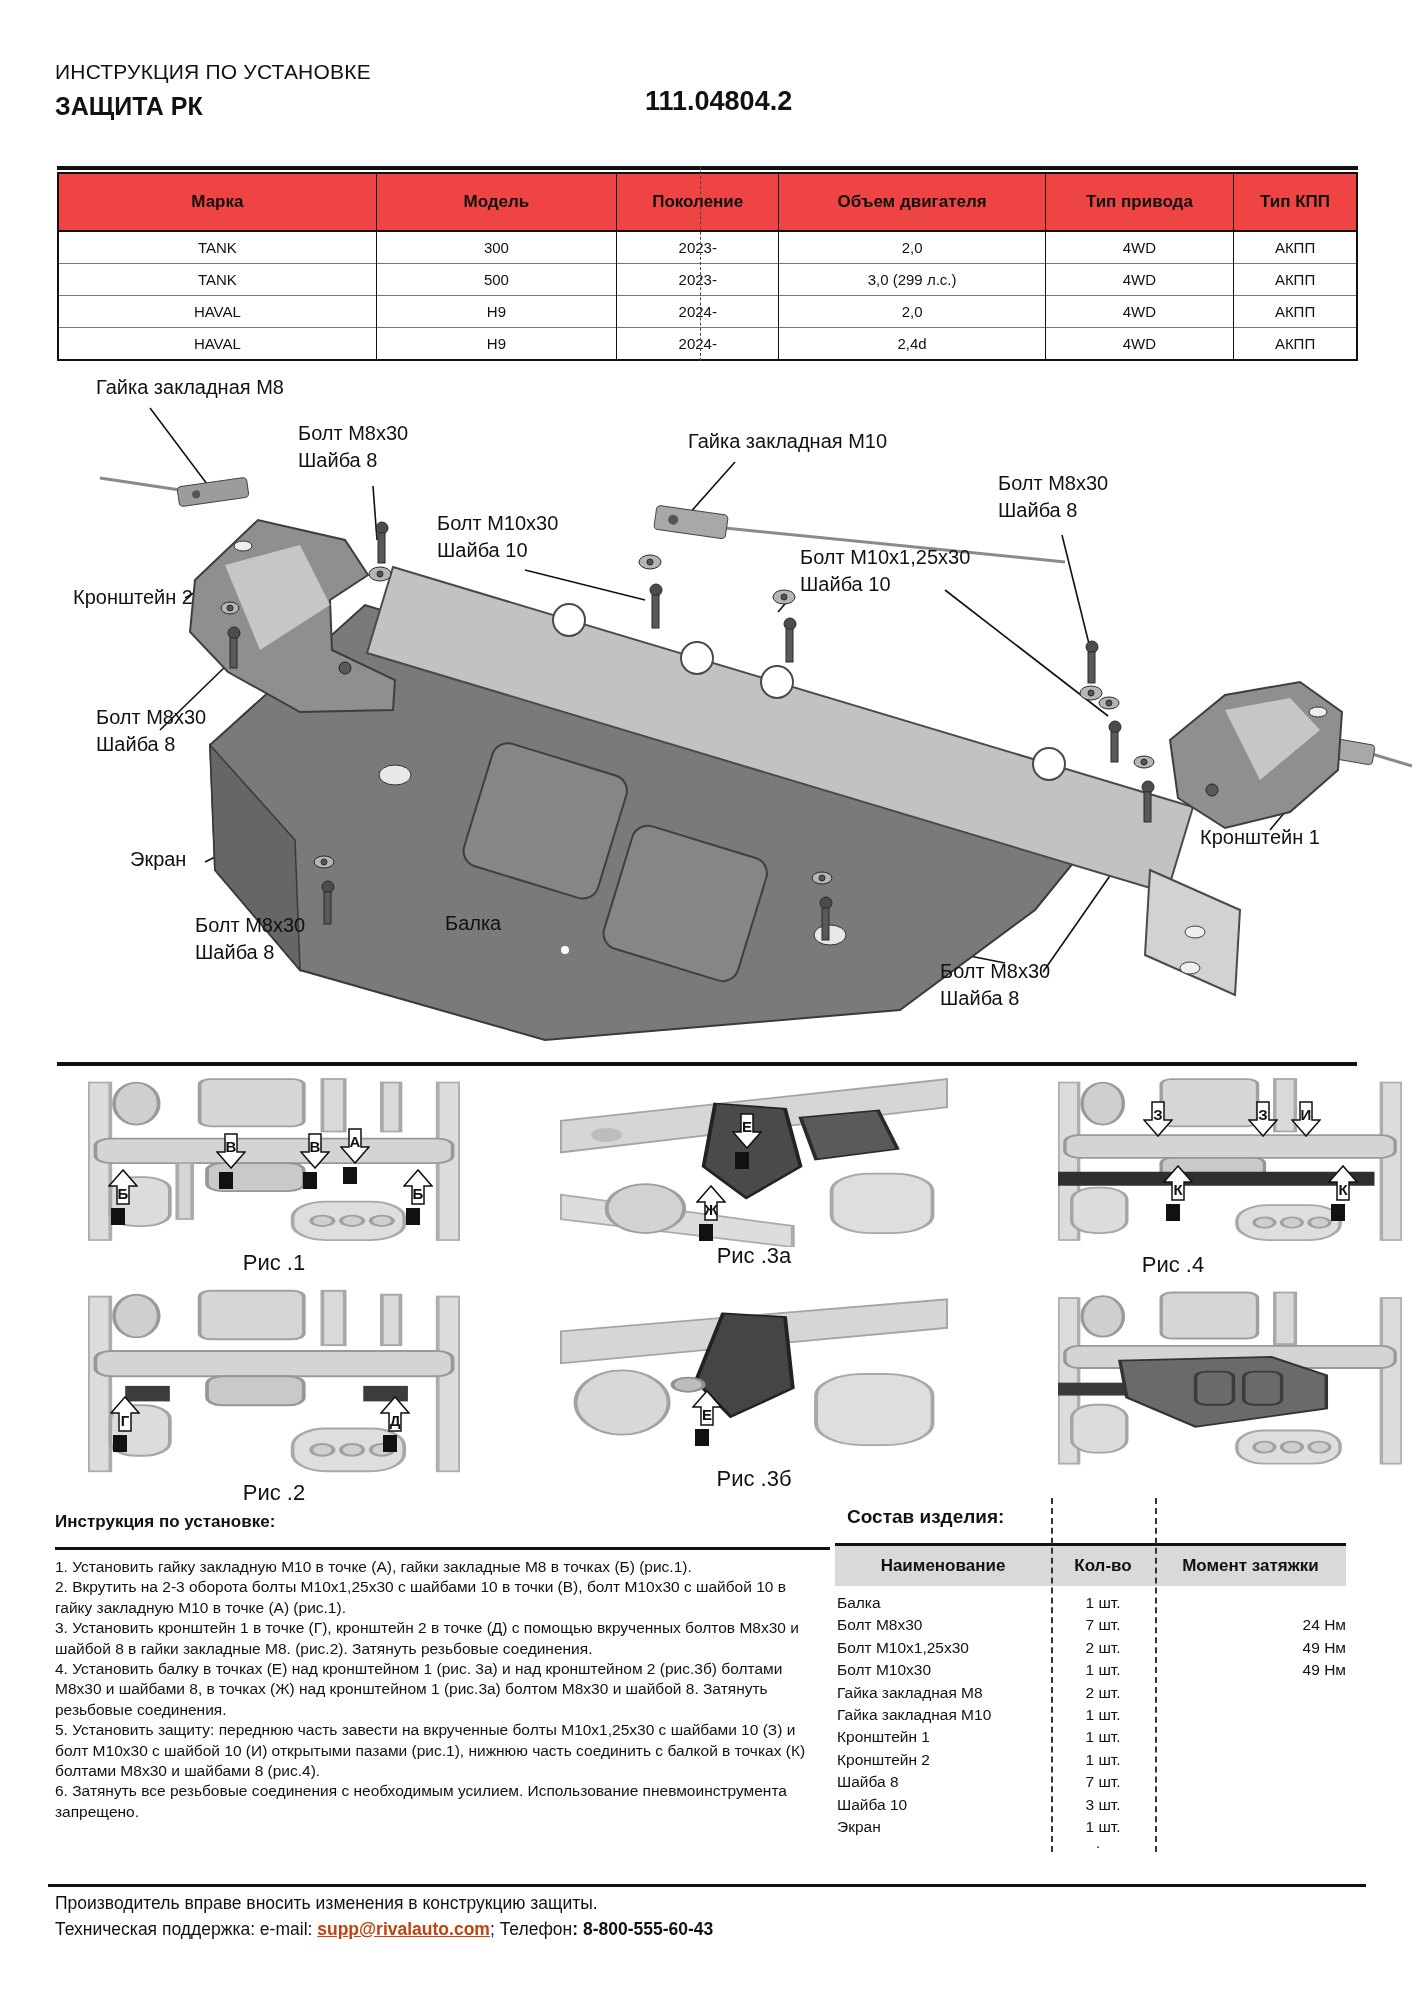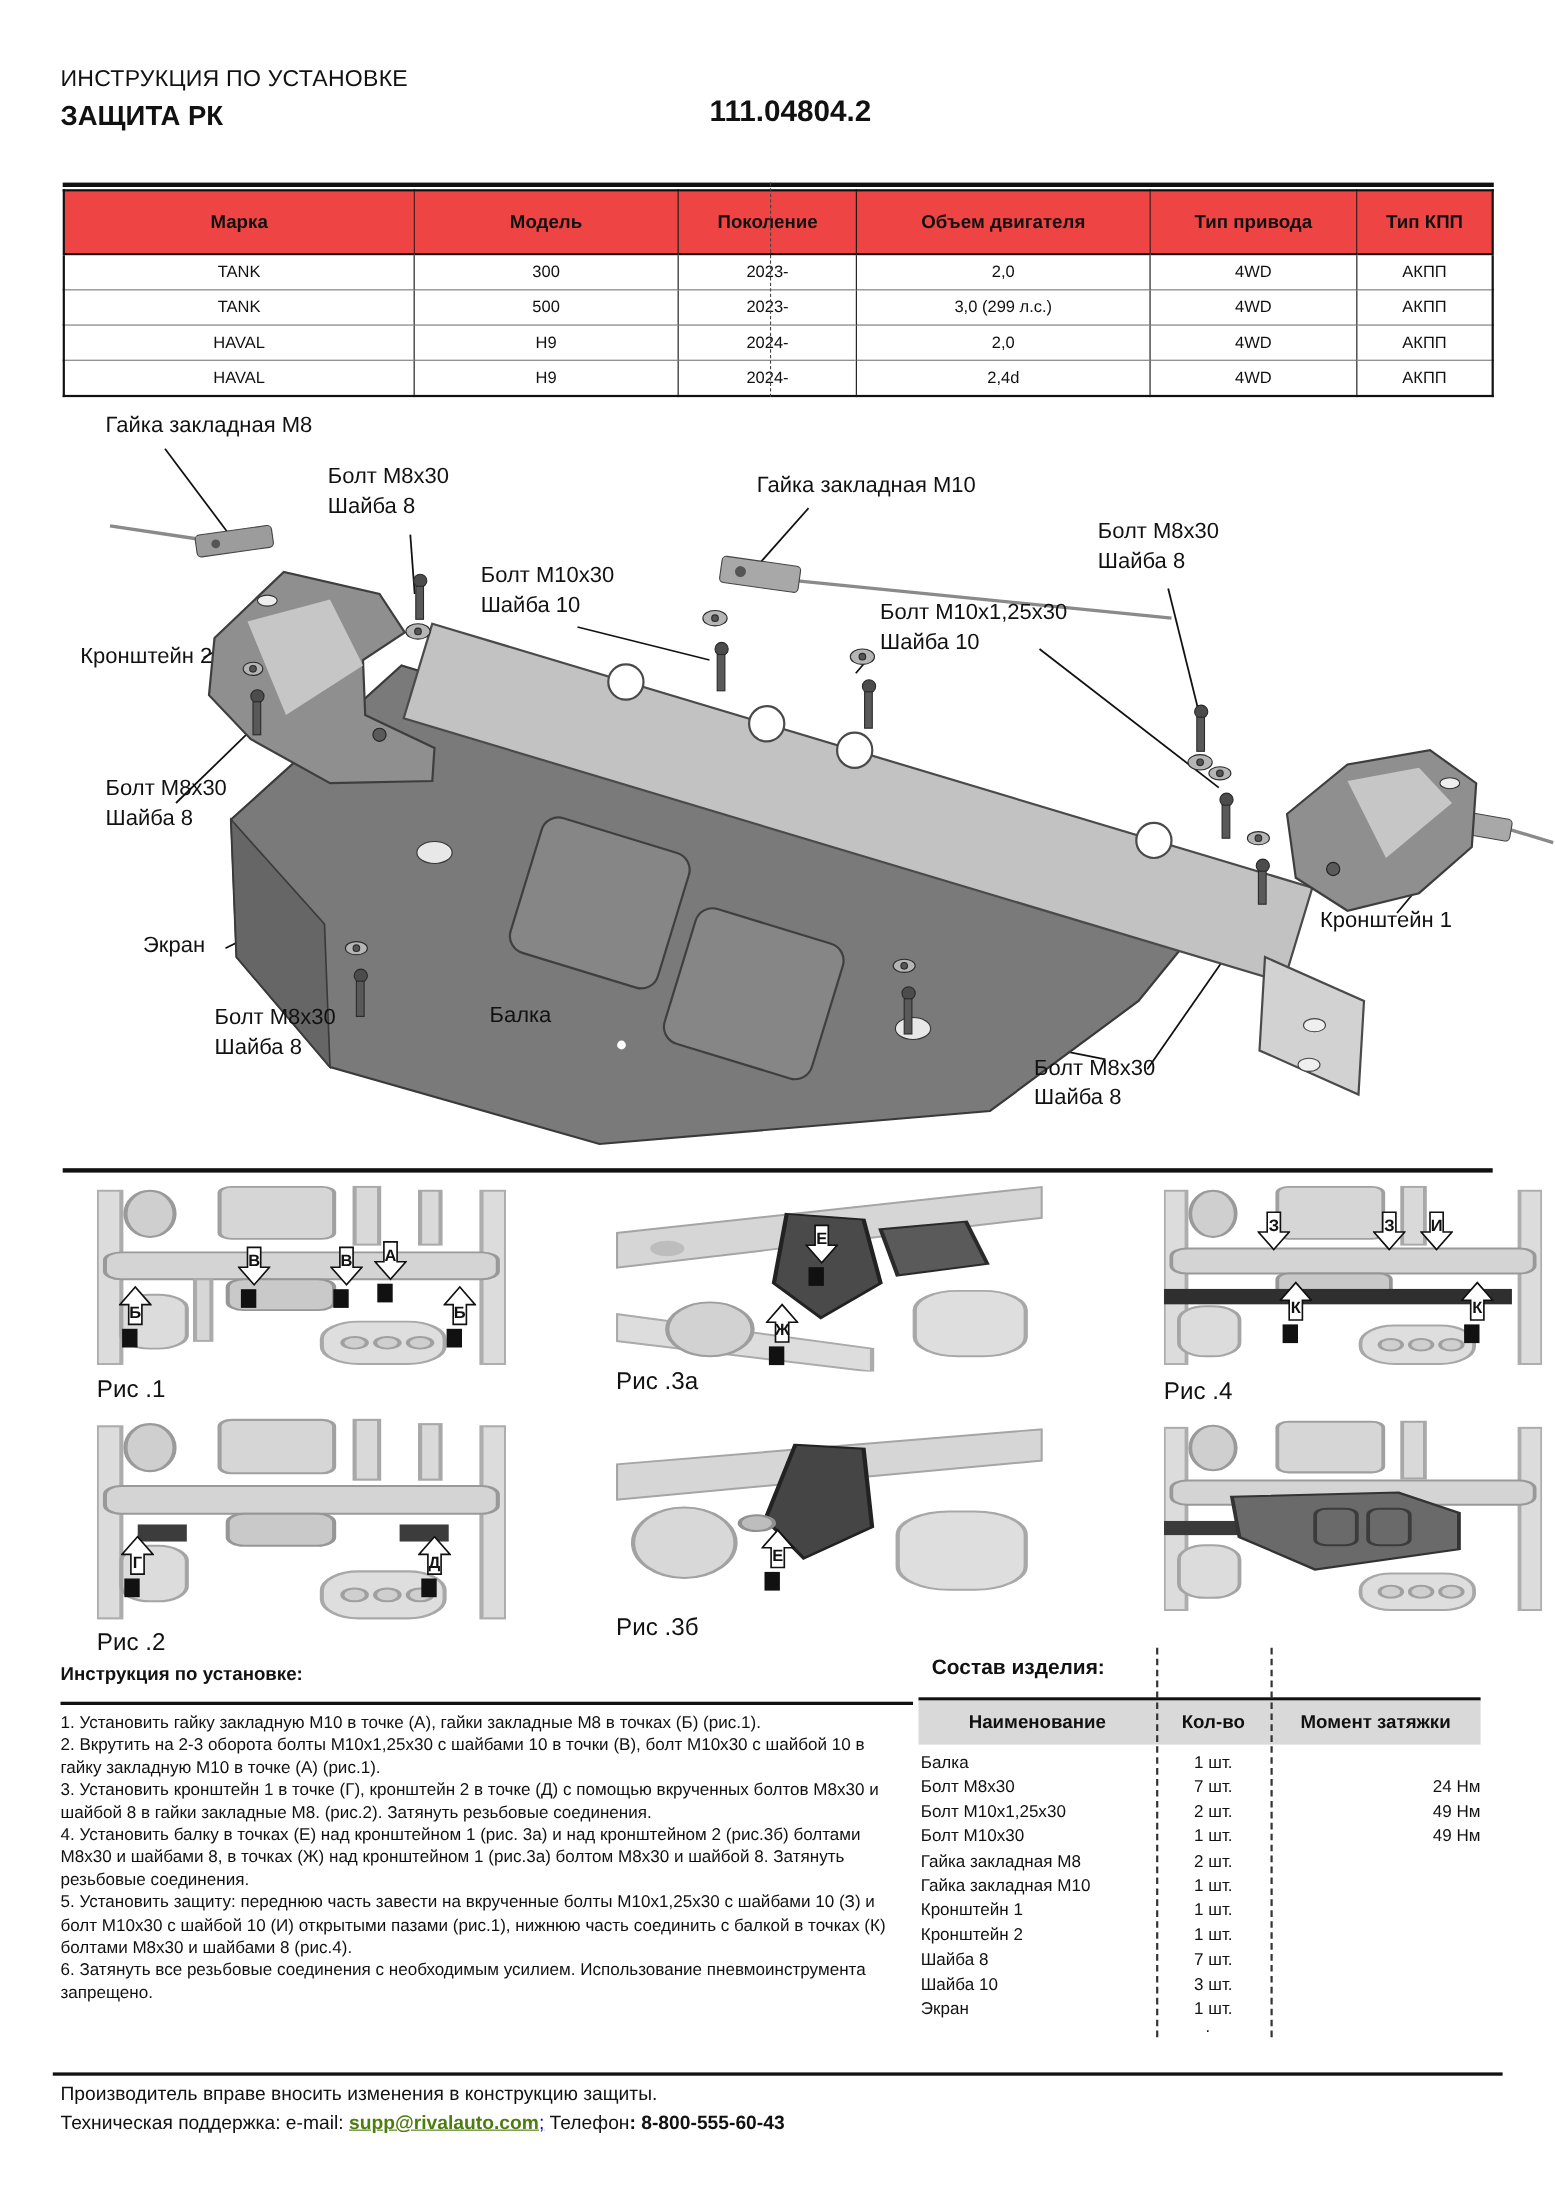--- a/index.html
+++ b/index.html
@@ -21,21 +21,21 @@
   .foldline{position:absolute;left:643px;top:0;height:100%;width:0;border-left:1px dashed #444;}
 
   
   .diagram-svg{position:absolute;left:0;top:350px;}
   .dlabel{position:absolute;font-size:20px;line-height:27px;color:#111;white-space:nowrap;}
 
   
   .rule{position:absolute;background:#111;}
   .fig{position:absolute;overflow:hidden;background:#fff;}
   .fig svg{position:absolute;left:0;top:0;width:100%;height:100%;}
-  .figcap{position:absolute;font-size:22px;}
+  .figcap{position:absolute;font-size:22px;text-align:center;}
 
   .co{position:absolute;width:30px;height:58px;}
   .co svg.ar{position:absolute;left:0;top:0;width:30px;height:38px;}
   .co .lt{position:absolute;left:0;width:30px;text-align:center;font-weight:bold;font-size:15px;color:#111;}
   .co.down .lt{top:6px;}
   .co.up .lt{top:17px;}
   .co .sq{position:absolute;width:14px;height:17px;background:#111;left:3px;top:40px;}
 
   
   .instr-title{position:absolute;left:55px;top:1512px;font-size:17px;font-weight:bold;}
@@ -56,21 +56,21 @@
   .prow .pname{position:absolute;left:2px;top:2px;}
   .prow .pqty{position:absolute;left:216px;width:104px;top:2px;text-align:center;}
   .prow .ptrq{position:absolute;left:320px;width:191px;top:2px;text-align:right;}
   .dashv{position:absolute;top:1498px;height:354px;width:0;border-left:2px dashed #333;}
   .pdot{position:absolute;left:1096px;top:1834px;font-size:15px;}
 
   
   .foot-rule{position:absolute;left:48px;top:1884px;width:1318px;height:2.5px;background:#111;}
   .foot1{position:absolute;left:55px;top:1893px;font-size:17.5px;}
   .foot2{position:absolute;left:55px;top:1919px;font-size:17.5px;}
-  .foot2 a{color:#4d7c0f;font-weight:bold;text-decoration:underline;}
+  .foot2 a{color:#c2410c;font-weight:bold;text-decoration:underline;}
   .foot2 .semi{color:#0000cc;text-decoration:underline;}
   .foot2 b{font-weight:bold;text-align:right;}
 </style>
 </head>
 <body>
 
 <div id="page">
 
   <div class="doc-title">ИНСТРУКЦИЯ ПО УСТАНОВКЕ</div>
   <div class="doc-product">ЗАЩИТА РК</div>

